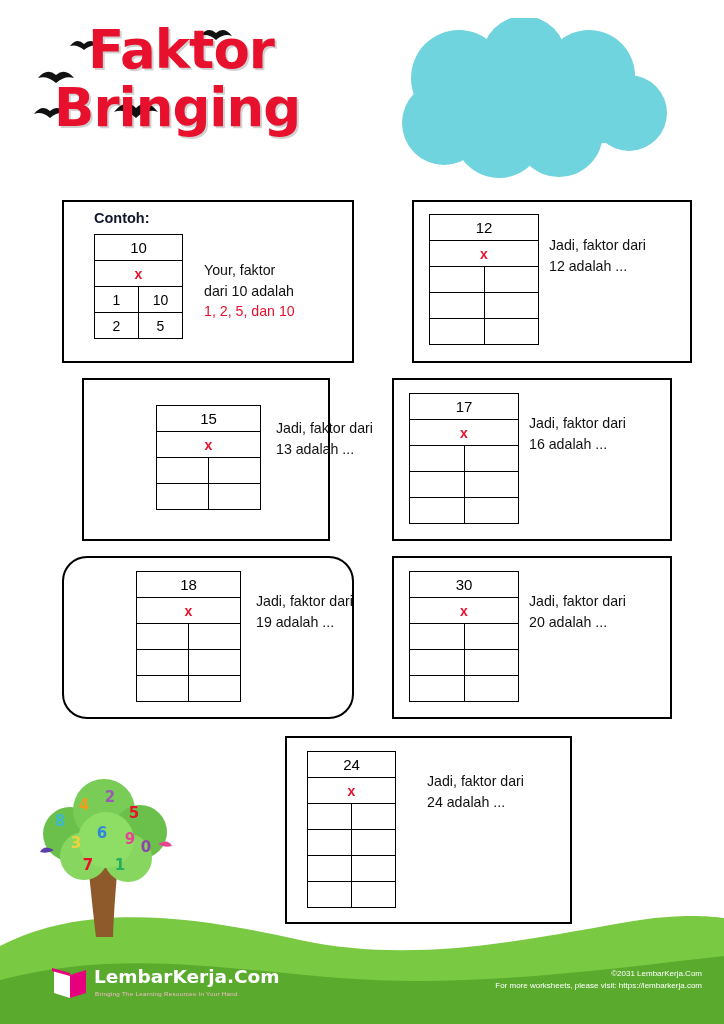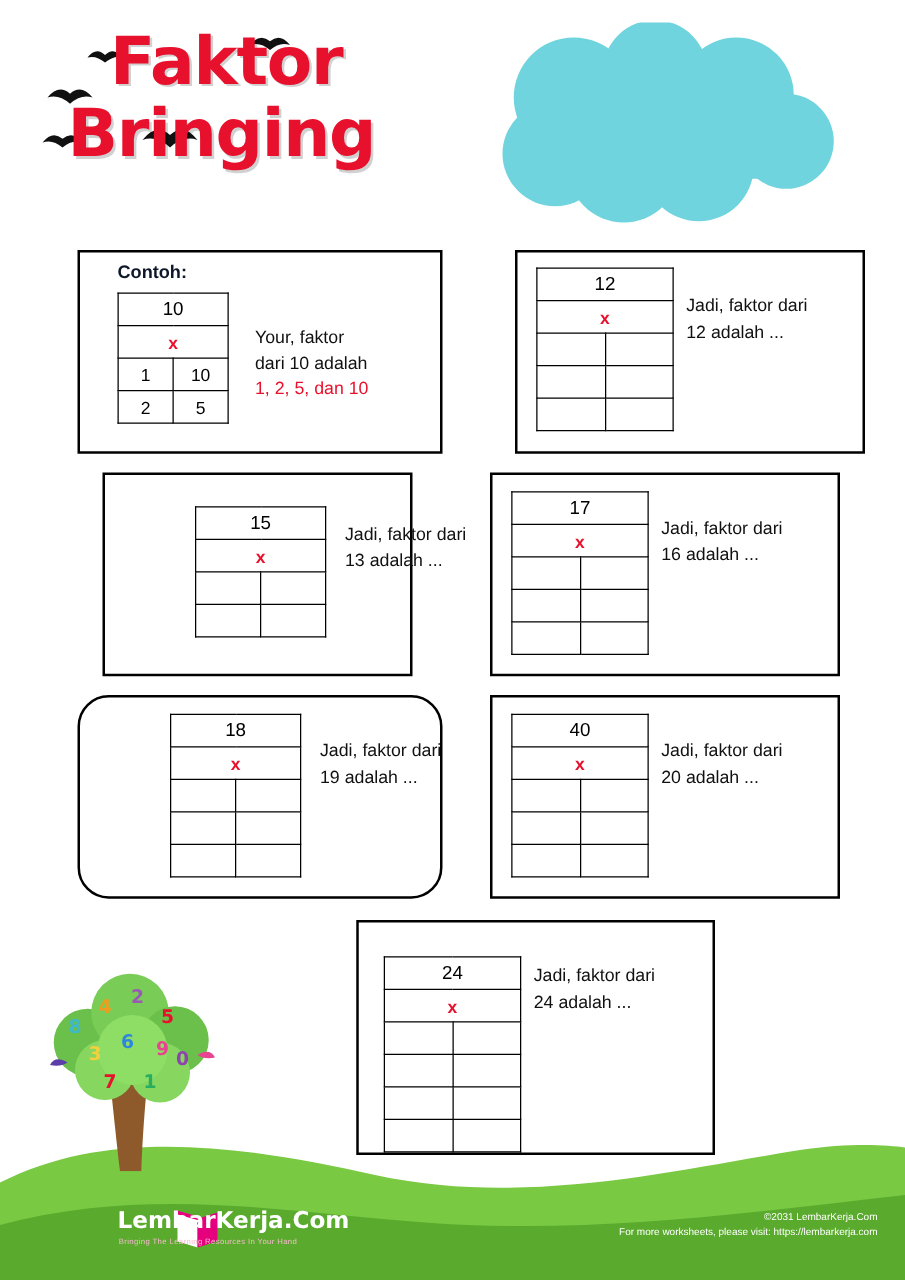--- a/index.html
+++ b/index.html
@@ -125,21 +125,20 @@
     height: 185px;
   }
 
   
   .logo {
     position: absolute;
     left: 50px;
     top: 964px;
     width: 215px;
     height: 40px;
-    text-align: center;
   }
   .logo-text {
     position: absolute;
     left: 44px;
     top: 2px;
     font-family: "DejaVu Sans", sans-serif;
     font-weight: bold;
     font-size: 18.5px;
     color: #ffffff;
   }
@@ -336,21 +335,21 @@
     <div class="stmt" style="left:192px; top:33px; width:140px;">
       <span>Jadi, faktor dari</span><br>
       <span>19 adalah ...</span>
     </div>
   </div>
 
   <div class="box" style="left:392px; top:556px; width:280px; height:163px;">
     <table class="tbl" style="left:15px; top:13px; width:110px;">
       <tbody>
           <tr>
-            <td class="head" colspan="2">40</td>
+            <td class="head" colspan="2">30</td>
           </tr>
       <tr>
             <td class="x" colspan="2">x</td>
           </tr>
       <tr>
             <td></td>
             <td></td>
           </tr>
       <tr>
             <td></td>
@@ -362,21 +361,21 @@
           </tr>
     </tbody>
       </table>
     <div class="stmt" style="left:135px; top:33px; width:140px;">
       <span>Jadi, faktor dari</span><br>
       <span>20 adalah ...</span>
     </div>
   </div>
 
   <div class="box" style="left:285px; top:736px; width:287px; height:188px;">
-    <table class="tbl" style="left:20px; top:27px; width:110px;">
+    <table class="tbl" style="left:20px; top:13px; width:89px;">
       <tbody>
           <tr>
             <td class="head" colspan="2">24</td>
           </tr>
       <tr>
             <td class="x" colspan="2">x</td>
           </tr>
       <tr>
             <td></td>
             <td></td>

